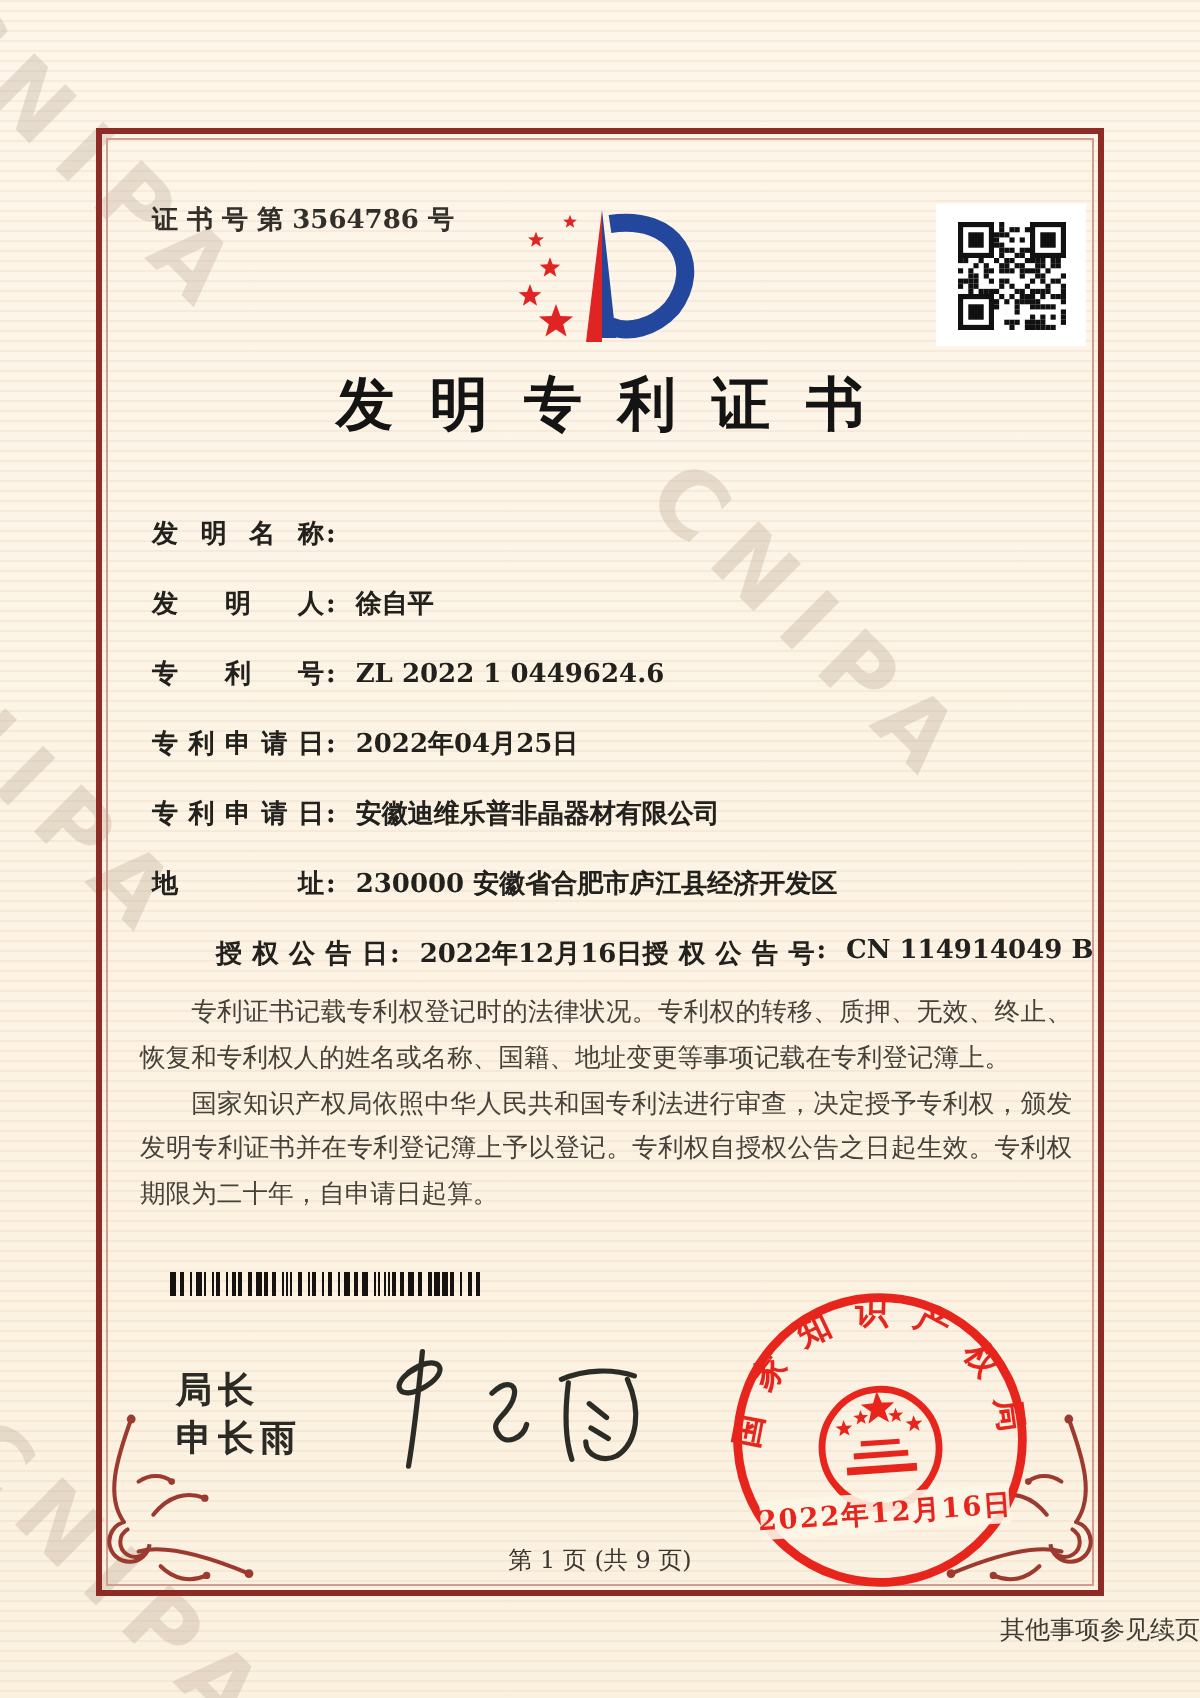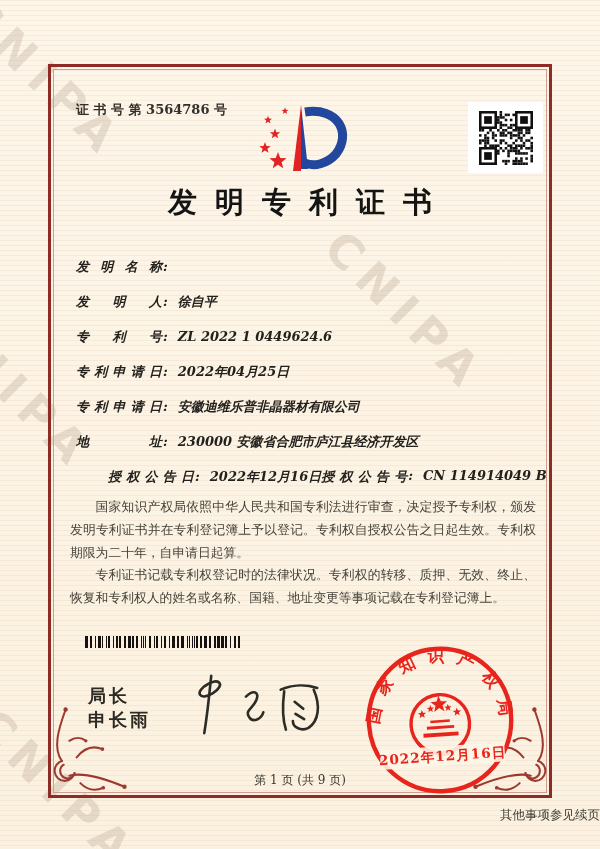--- a/index.html
+++ b/index.html
@@ -29,21 +29,21 @@
   .frame::before {
     content:""; position:absolute; inset:2px; border:1px solid #d29c91;
   }
   .cert-no { position:absolute; left:76px; top:101px; font-size:13px; font-weight:600; color:#33302b; z-index:2; white-space:pre; }
   .logo { position:absolute; left:244px; top:99px; width:118px; height:78px; z-index:2; }
   .qr-box { position:absolute; left:468px; top:102px; width:75px; height:71px; background:#fff; display:flex; align-items:center; justify-content:center; z-index:2; }
   .title {
     position:absolute; left:0; right:0; top:183px; text-align:center; z-index:2;
     font-size:29px; font-weight:700; color:#141414; letter-spacing:18px; text-indent:18px;
   }
-  .fields { position:absolute; left:76px; top:258px; width:454px; z-index:2; font-size:13px; font-weight:600; color:#23211d;font-style:italic; }
+  .fields { position:absolute; left:76px; top:258px; width:454px; z-index:2; font-size:13px; font-weight:600; color:#23211d; }
   .frow { display:flex; align-items:baseline; height:20px; margin-bottom:15px; white-space:nowrap; }
   .flabel { display:inline-block; width:86px; text-align:justify; text-align-last:justify; }
   .fcolon { margin:0 10px 0 1px; }
   .grant-left { display:flex; align-items:baseline; width:235px; white-space:nowrap;margin-left:32px; }
   .grant-right { display:flex; align-items:flex-start; white-space:nowrap; }
   .body-text { position:absolute; left:70px; top:496px; width:466px; z-index:2; font-size:12.8px; line-height:1.78; text-align:justify; color:#46423a; }
   .body-text p { text-indent:2em; }
   .barcode { position:absolute; left:85px; top:636px; width:156px; height:12px; z-index:2; }
   .director { position:absolute; left:88px; top:684px; z-index:2; font-size:18px; font-weight:700; letter-spacing:3px; line-height:24px; color:#2c2a24; }
   .sig { position:absolute; left:173px; top:666px; width:152px; height:76px; z-index:2; }
@@ -310,22 +310,22 @@
       </span>
       <span class="grant-right">
         <span class="flabel">授权公告号</span>
           <span class="fcolon">:</span>
           <span>CN 114914049 B</span>
       </span>
     </div>
   </div>
 
   <div class="body-text">
+    <p>专利证书记载专利权登记时的法律状况。专利权的转移、质押、无效、终止、恢复和专利权人的姓名或名称、国籍、地址变更等事项记载在专利登记簿上。</p>
     <p>国家知识产权局依照中华人民共和国专利法进行审查，决定授予专利权，颁发发明专利证书并在专利登记簿上予以登记。专利权自授权公告之日起生效。专利权期限为二十年，自申请日起算。</p>
-    <p>专利证书记载专利权登记时的法律状况。专利权的转移、质押、无效、终止、恢复和专利权人的姓名或名称、国籍、地址变更等事项记载在专利登记簿上。</p>
   </div>
 
   <svg class="barcode" id="barcode" viewBox="0 0 156 12" preserveAspectRatio="none">
       <rect x="0" y="0" width="3" height="12" fill="#15120f"></rect>
       <rect x="5" y="0" width="2" height="12" fill="#15120f"></rect>
       <rect x="10" y="0" width="1" height="12" fill="#15120f"></rect>
       <rect x="13" y="0" width="3" height="12" fill="#15120f"></rect>
       <rect x="17" y="0" width="1" height="12" fill="#15120f"></rect>
       <rect x="21" y="0" width="1" height="12" fill="#15120f"></rect>
       <rect x="23" y="0" width="2" height="12" fill="#15120f"></rect>

